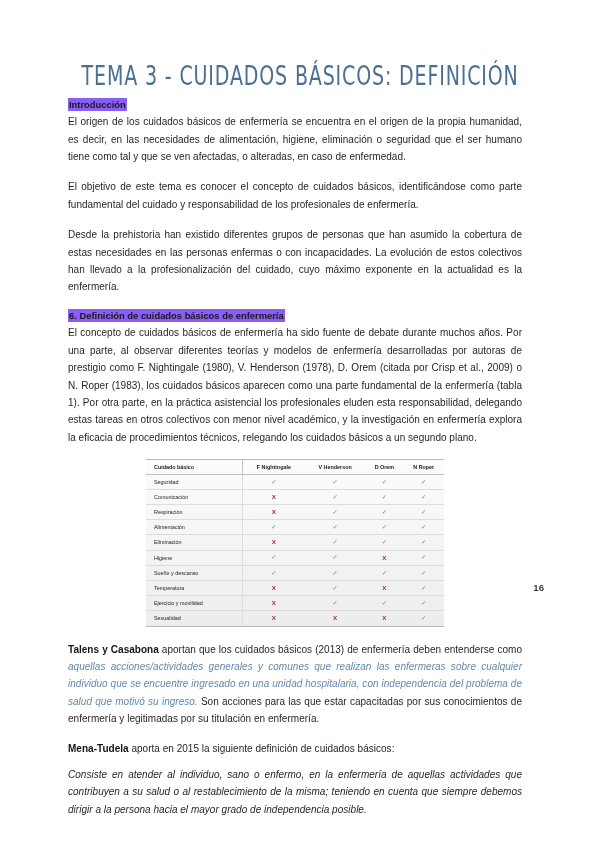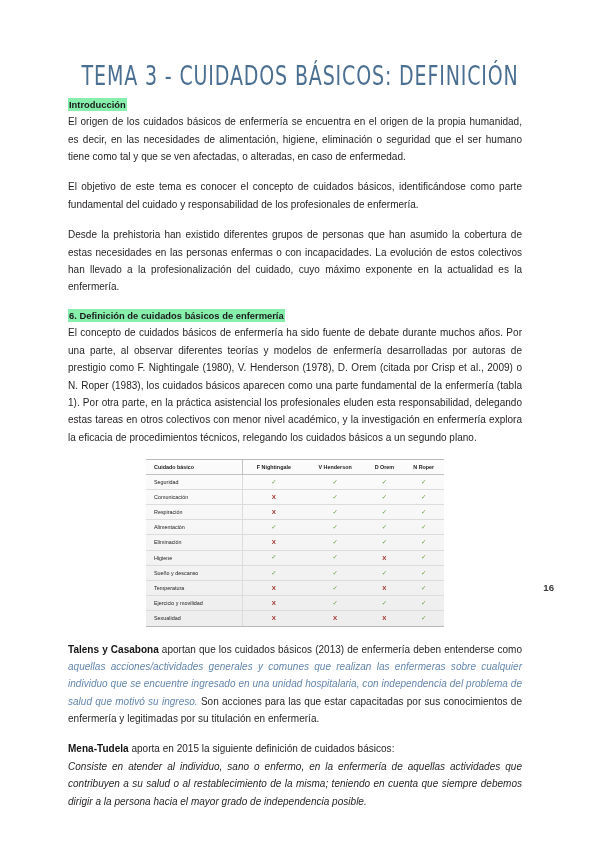--- a/index.html
+++ b/index.html
@@ -42,36 +42,36 @@
 
   
   .heading {
     font-size: 9.4px;
     font-weight: bold;
     color: #1a1a1a;
     margin: 0 0 2px 0;
     line-height: 1.45;
   }
   .heading span.hl {
-    background: #86efac;
+    background: #8b5cf6;
     padding: 1px 1px 1px 1px;
     box-decoration-break: clone;
     -webkit-box-decoration-break: clone;
   }
 
   
   p.body {
     font-size: 10px;
     line-height: 1.74;
     text-align: justify;
     margin: 0 0 13px 0;
     color: #231f20;
     letter-spacing: 0.02px;
   }
-  p.tight { margin-bottom: 0; }
+  p.tight { margin-bottom: 8px; }
   p.body b, p.body strong { font-weight: bold; color: #141414; }
   .quote {
     color: #6487ad;
     font-style: italic;
   }
 
   
   .table-wrap {
     width: 298px;
     margin: 9px auto 14px auto;
@@ -122,21 +122,21 @@
     color: #9d2d2a;
     font-weight: bold;
     font-size: 6.2px;
     line-height: 1;
     display: inline-block;
   }
 
   
   .page-number {
     position: absolute;
-    right: 46px;
+    right: 56px;
     bottom: 44px;
     font-size: 9.6px;
     font-weight: bold;
     color: #3b3b3b;
   }
 </style>
 </head>
 <body>
 
 <div class="page">

